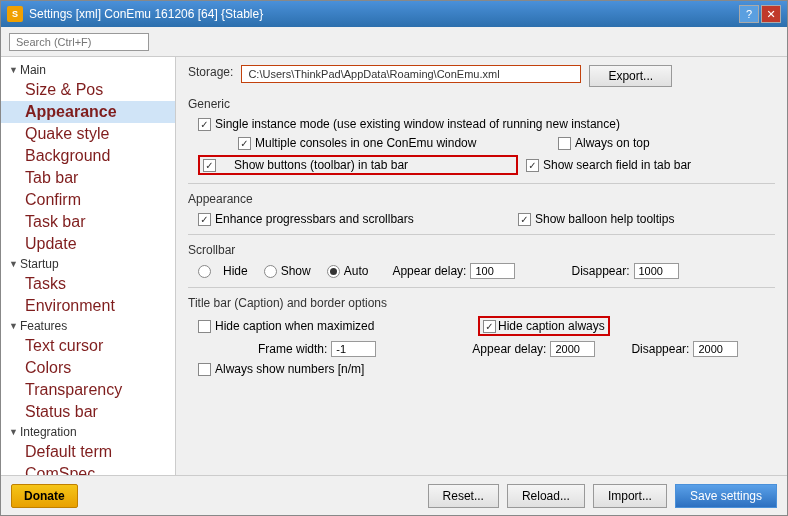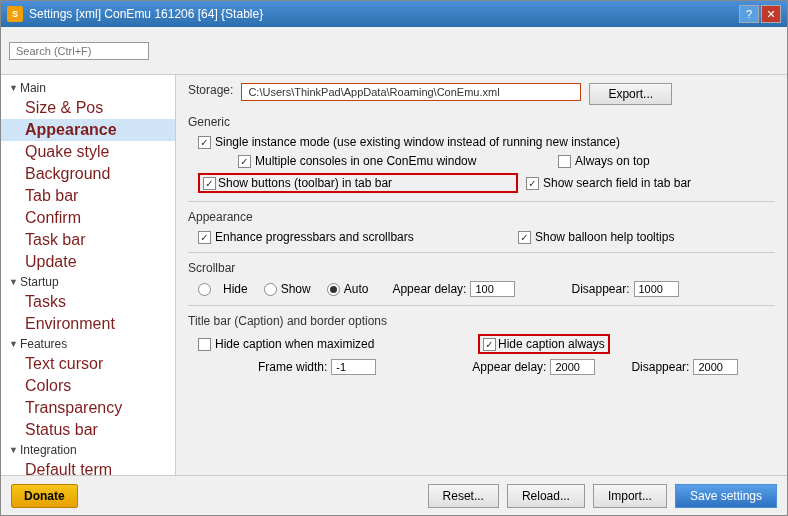--- a/index.html
+++ b/index.html
@@ -8,21 +8,21 @@
     .window { width: 788px; height: 516px; background: #f0f0f0; border: 1px solid #888; display: flex; flex-direction: column; }
 
     .title-bar { background: linear-gradient(to bottom, #4a90d9, #2c6fad); color: white; padding: 4px 6px; display: flex; align-items: center; justify-content: space-between; height: 26px; }
     .title-bar-left { display: flex; align-items: center; gap: 6px; }
     .title-icon { width: 16px; height: 16px; background: #f0a000; border-radius: 2px; display: flex; align-items: center; justify-content: center; font-size: 9px; color: white; font-weight: bold; }
     .title-text { font-size: 12px; font-weight: normal; color: white; }
     .title-buttons { display: flex; gap: 2px; }
     .title-btn { width: 20px; height: 18px; background: #5a9fe0; border: 1px solid #aaa; color: white; font-size: 11px; display: flex; align-items: center; justify-content: center; cursor: pointer; }
     .title-btn.close { background: #c0392b; }
 
-    .toolbar { background: #f0f0f0; padding: 4px 8px; display: flex; align-items: center; gap: 8px; border-bottom: 1px solid #ccc; height: 48px; }
+    .toolbar { background: #f0f0f0; padding: 4px 8px; display: flex; align-items: center; gap: 8px; border-bottom: 1px solid #ccc; height: 30px; }
     .search-box { border: 1px solid #999; padding: 2px 6px; font-size: 11px; width: 140px; color: #aaa; background: white; }
 
     .content { display: flex; flex: 1; overflow: hidden; }
 
     .sidebar { width: 175px; background: white; border-right: 1px solid #ccc; overflow-y: auto; padding: 4px 0; }
     .sidebar-item { padding: 2px 8px; cursor: pointer; font-size: 16px; color: #7f1d1d; display: flex; align-items: center; gap: 4px; }
     .sidebar-item.selected { background: #d0e4f7; }
     .sidebar-item.bold { font-weight: bold; }
     .sidebar-item.level2 { padding-left: 24px; }
     .sidebar-group { padding: 2px 8px; font-size: 12px; color: #333; display: flex; align-items: center; gap: 2px; cursor: pointer; }
@@ -168,21 +168,21 @@
             <div class="checkbox checked"></div>
             <span>Multiple consoles in one ConEmu window</span>
           </div>
           <div style="display:flex; align-items:center; gap:4px;">
             <div class="checkbox"></div>
             <span>Always on top</span>
           </div>
         </div>
 
         <div style="display:flex; align-items:center; margin-bottom:5px;">
-          <div style="display:flex; align-items:center; gap:2px; width:320px; border: 2px solid #cc0000; padding: 1px 3px;">
+          <div style="display:flex; align-items:center; gap:18px; width:320px; border: 2px solid #cc0000; padding: 1px 3px;">
             <div class="checkbox checked"></div>
             <span>Show buttons (toolbar) in tab bar</span>
           </div>
           <div style="display:flex; align-items:center; gap:4px; margin-left: 8px;">
             <div class="checkbox checked"></div>
             <span>Show search field in tab bar</span>
           </div>
         </div>
       </div>
 
@@ -251,20 +251,24 @@
           <div style="display:flex; align-items:center; gap:4px; margin-left: 80px;">
             <span>Appear delay:</span>
             <input class="number-input" type="text" value="2000" style="">
           </div>
           <div style="display:flex; align-items:center; gap:4px; margin-left: 20px;">
             <span>Disappear:</span>
             <input class="number-input" type="text" value="2000" style="">
           </div>
         </div>
 
+        <div style="display:flex; align-items:center; gap:4px; margin-bottom:5px;">
+          <div class="checkbox"></div>
+          <span>Always show numbers [n/m]</span>
+        </div>
       </div>
     </div>
   </div>
 
   <div class="bottom-bar">
     <button class="donate-btn">Donate</button>
     <div class="bottom-right">
       <button class="action-btn">Reset...</button>
       <button class="action-btn">Reload...</button>
       <button class="action-btn">Import...</button>

